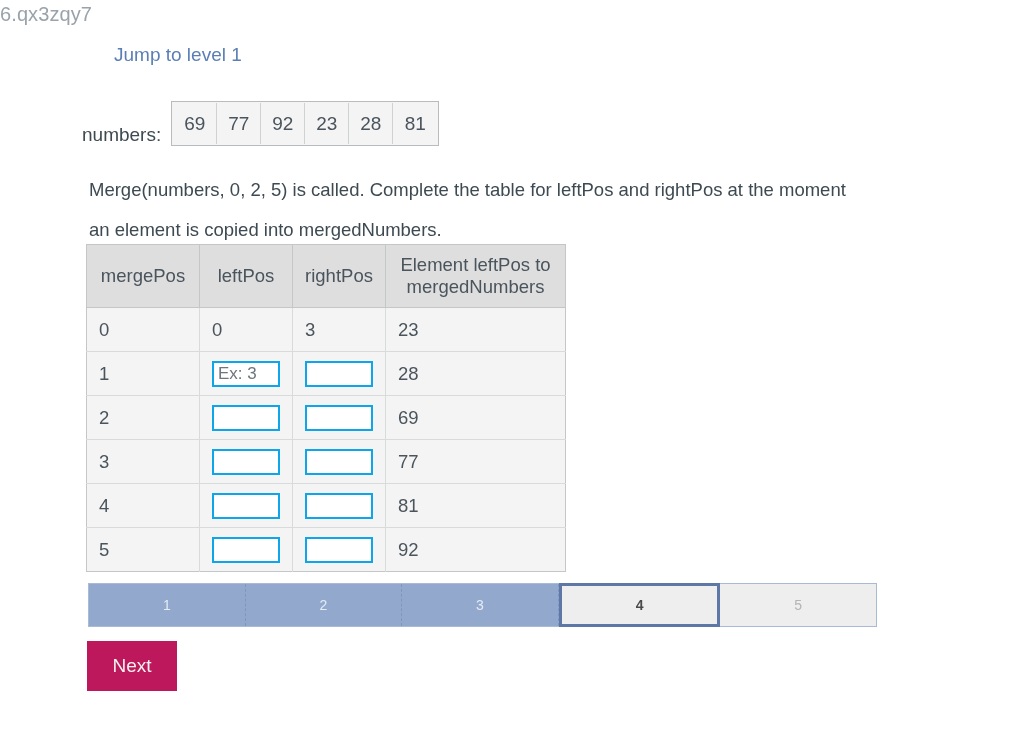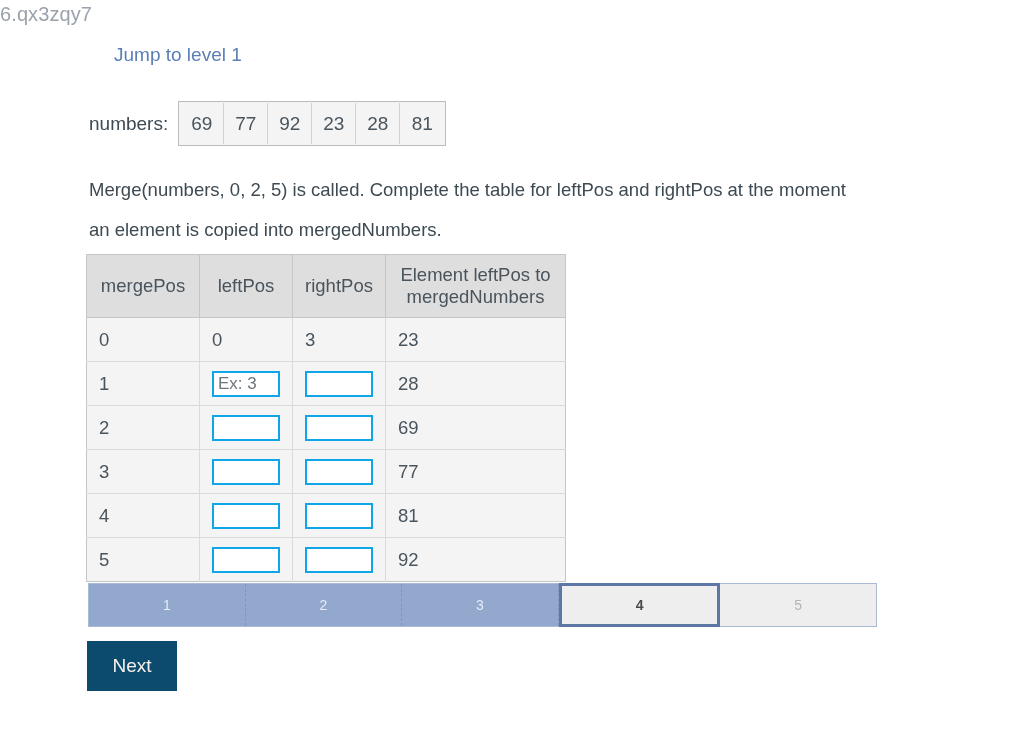--- a/index.html
+++ b/index.html
@@ -34,24 +34,24 @@
     font-size: 19px;
     color: #5b7fb5;
     text-decoration: none;
     cursor: pointer;
     white-space: nowrap;
   }
 
   
   .array-row {
     position: absolute;
-    left: 89px;
+    left: 82px;
     top: 101px;
     display: flex;
-    align-items: center;
+    align-items: flex-end;
   }
   .array-label {
     font-size: 19px;
     color: #3e4a52;
     margin-right: 10px;
   }
   .array-box {
     display: flex;
     border: 1px solid #b9bcbf;
     background: #f4f4f4;
@@ -85,21 +85,20 @@
   .merge-table-wrap {
     position: absolute;
     left: 86px;
     top: 244px;
   }
   table.merge-table {
     border-collapse: collapse;
     border: 1px solid #c4c6c8;
     background: #7f1d1d;
     table-layout: fixed;
-    margin-top: 10px;
   }
   table.merge-table th {
     background: #dedede;
     font-weight: normal;
     font-size: 18.5px;
     color: #4a545c;
     border-right: 1px solid #c4c6c8;
     border-bottom: 1px solid #c4c6c8;
     padding: 9px 12px;
     text-align: center;
@@ -194,21 +193,21 @@
     height: 50px;
     cursor: pointer;
     padding: 0;
   }
   .btn-check {
     width: 109px;
     background: #c1651f;
   }
   .btn-next {
     width: 90px;
-    background: #0c4a6e;
+    background: #be185d;
     color: #f7f2ed;
     cursor: default;
   }
 </style>
 </head>
 <body>
 
 <div class="page-fragment">6.qx3zqy7</div>
 
 <a class="jump-link">Jump to level 1</a>

